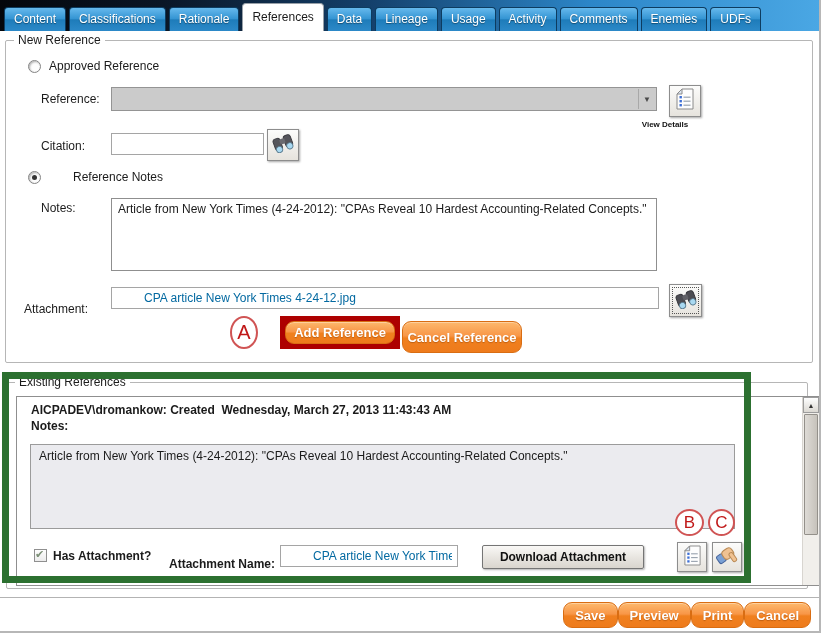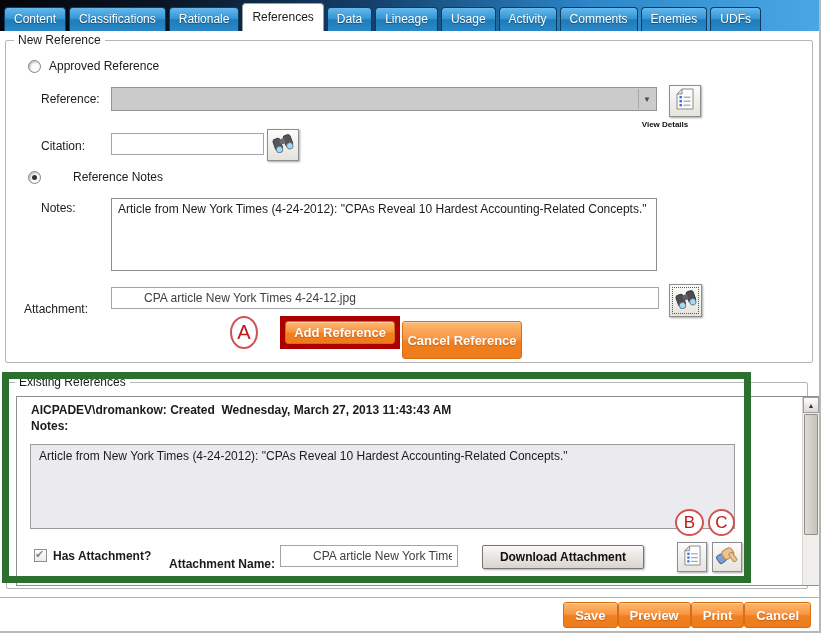--- a/index.html
+++ b/index.html
@@ -32,34 +32,34 @@
   .radio.selected::after { content:""; position:absolute; left:3px; top:3px; width:5px; height:5px;
            border-radius:50%; background:#333; }
   .checkbox { position:absolute; width:13px; height:13px; background:linear-gradient(#fdfdfd,#ececec);
            border:1px solid #8f8f8f; }
   .checkbox.checked::after { content:"\2714"; position:absolute; left:0px; top:-2px;
            font-size:11px; color:#7b8f76; }
 
   
   .textbox { position:absolute; border:1px solid #a5a5a5; background:#fff; font-family:"Liberation Sans",sans-serif;
              font-size:12px; color:#222; padding:0 5px; white-space:nowrap; overflow:hidden; }
-  .textbox.gray-text { color:#404040;padding-left:32px; }
+  .textbox.gray-text { color:#0369a1;padding-left:32px; }
   .combo { position:absolute; background:#cbcbcb; border:1px solid #949494; }
   .combo .arrow { position:absolute; right:1px; top:1px; bottom:1px; width:17px;
                   border-left:1px solid #a8a8a8; display:flex; align-items:center; justify-content:center;
                   font-size:8px; color:#4a4a4a; }
   .notesarea { position:absolute; border:1px solid #8f8f8f; background:#fff; font-family:"Liberation Sans",sans-serif;
                font-size:12px; color:#1b1b1b; padding:3px 6px; resize:none; overflow:hidden; line-height:1.3; }
   .ro-notes { position:absolute; border:1px solid #9b9b9b; background:#ebebef; font-size:12px; color:#1b1b1b;
               padding:3px 8px; line-height:1.35; }
 
   
   .btn-orange { display:inline-flex; align-items:center; justify-content:center;
                 background:linear-gradient(#fdb96d,#f89647 46%,#f0801f 54%,#ee7b1c);
-                border:1px solid #d96d12; border-radius:3px; color:#fff; font-weight:bold; font-size:13px;
+                border:1px solid #d96d12; border-radius:9px; color:#fff; font-weight:bold; font-size:13px;
                 text-shadow:0 1px 1px rgba(130,55,0,.45); box-shadow:inset 0 1px 0 rgba(255,255,255,.35);
                 cursor:pointer; white-space:nowrap; }
   .btn-gray { display:inline-flex; align-items:center; justify-content:center;
               background:linear-gradient(#f9f8f6,#e9e6e1 50%,#d9d5ce);
               border:1px solid #757575; box-shadow:1px 1px 2px rgba(0,0,0,.3); border-radius:2px;
               color:#111; font-weight:bold; font-size:12px; cursor:pointer; white-space:nowrap; }
   .icon-btn { position:absolute; background:linear-gradient(#fcfcfb,#e6e3dd); border:1px solid #8d8d8d;
               box-shadow:1px 1px 2px rgba(0,0,0,.35); display:flex; align-items:center; justify-content:center;
               cursor:pointer; }
   .icon-btn.focused { outline:1px dotted #555; outline-offset:-4px; }
@@ -165,21 +165,21 @@
             <circle cx="18" cy="16.5" r="3.4" fill="#a9d9f1" stroke="#5d7f93"></circle>
           </g>
         </svg>
       </span>
     </div>
 
     <div class="ann-circle" style="left:224px; top:275px; width:28px; height:33px; font-size:20px;">A</div>
     <div class="red-frame" style="left:274px; top:275px; width:120px; height:33px;">
       <button class="btn-orange" style="width:110px; height:23px;">Add Reference</button>
     </div>
-    <button class="btn-orange" style="position:absolute; left:396px; top:280px; width:120px; height:38px;text-align:center;">Cancel Reference</button>
+    <button class="btn-orange" style="position:absolute; left:396px; top:280px; width:120px; height:32px;text-align:center;">Cancel Reference</button>
   </div>
 
   <div class="groupbox" style="left:6px; top:382px; width:802px; height:207px;">
     <div class="legend">Existing References</div>
 
     <div class="list-panel" style="left:9px; top:13px; width:804px; height:190px;">
 
       <div class="lbl b" style="left:14px; top:6px; white-space:pre-wrap;">AICPADEV\dromankow: Created  Wednesday, March 27, 2013 11:43:43 AM</div>
       <div class="lbl b" style="left:14px; top:22px;">Notes:</div>
 

